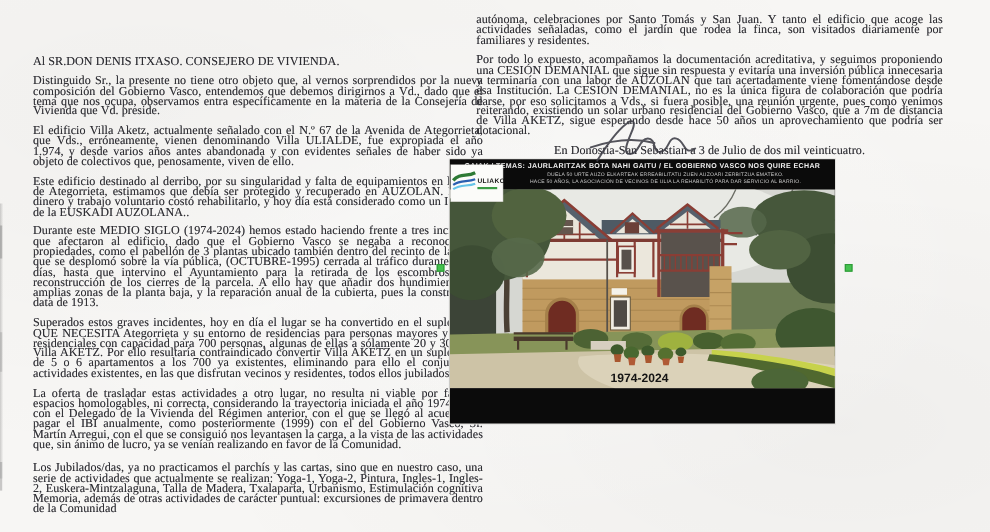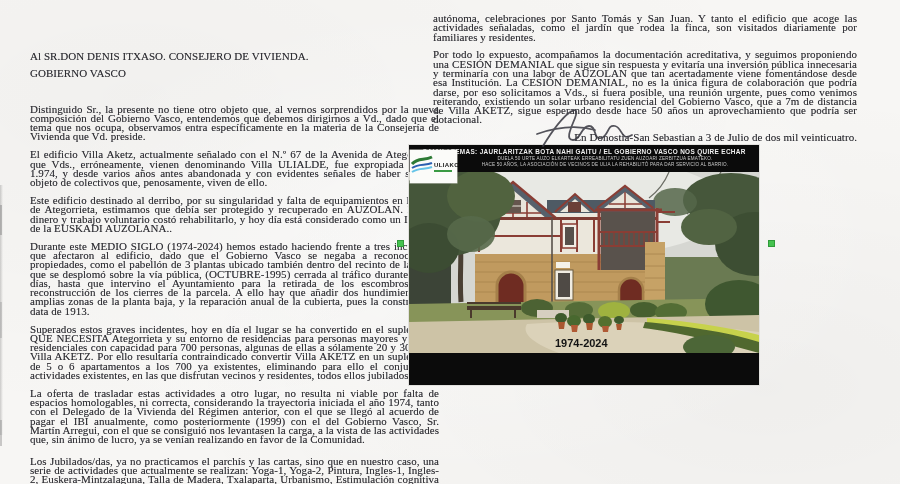--- a/index.html
+++ b/index.html
@@ -11,21 +11,21 @@
                          radial-gradient(ellipse at 50% 50%, rgba(255,255,255,0.6), transparent 70%);}
   .page-col{position:absolute;color:#2e2e33;font-size:11px;line-height:9.3px;
             text-align:justify;letter-spacing:0.05px;
             text-shadow:0 0 0.5px rgba(45,45,55,0.45);}
   .page-col.left{left:30px;top:52px;width:409px;}
   .page-col.right{left:433px;top:14px;width:424px;}
   .page-col p{margin:0 0 8.5px 0;}
   .addr{margin:0 0 8px 0 !important;text-align:left;}
   .org{margin:0 0 26px 0 !important;}
   .gap-top{margin-top:12px !important;}
-  .date-line{text-align:right;margin-top:2px !important;}
+  .date-line{text-align:center;margin-top:2px !important;}
 
   
   .edge-shade{position:absolute;left:0;top:185px;width:3px;height:250px;
               background:linear-gradient(to right, rgba(120,120,120,0.35), transparent);}
   .edge-mark{position:absolute;left:0;width:2px;background:#8f8f8f;opacity:.55;}
   .m1{top:205px;height:30px;}
   .m2{top:302px;height:36px;opacity:.35;}
   .m3{top:420px;height:26px;opacity:.45;}
 
   
@@ -62,21 +62,20 @@
 
 <div class="scan">
 
   <div class="edge-shade"></div>
   <div class="edge-mark m1"></div>
   <div class="edge-mark m2"></div>
   <div class="edge-mark m3"></div>
 
   <section class="page-col left">
     <p class="addr">Al SR.DON DENIS ITXASO. CONSEJERO DE VIVIENDA.</p>
-    <p class="addr org">GOBIERNO VASCO</p>
     <p>Distinguido Sr., la presente no tiene otro objeto que, al vernos sorprendidos por la nueva composición del Gobierno Vasco, entendemos que debemos dirigirnos a Vd., dado que el tema que nos ocupa, observamos entra específicamente en la materia de la Consejería de Vivienda que Vd. preside.</p>
     <p>El edificio Villa Aketz, actualmente señalado con el N.º 67  de la Avenida de Ategorrieta, que Vds., erróneamente, vienen denominando Villa ULIALDE, fue expropiada el año 1.974, y desde varios años antes abandonada y con evidentes señales de haber sido ya objeto de colectivos que, penosamente, viven de ello.</p>
     <p>Este edificio destinado al derribo, por su singularidad y falta de equipamientos en la zona de Ategorrieta, estimamos que debía ser protegido y recuperado en AUZOLAN. Mucho dinero y trabajo voluntario costó rehabilitarlo, y hoy día está considerado como un ICONO de la EUSKADI AUZOLANA..</p>
     <p>Durante este MEDIO SIGLO (1974-2024)  hemos estado haciendo frente a tres incidentes que afectaron al edificio,  dado que el Gobierno Vasco se negaba a reconocer sus propiedades, como el pabellón de 3 plantas ubicado también dentro del recinto de la Villa, que se desplomó sobre la vía pública, (OCTUBRE-1995) cerrada al  tráfico  durante varios días, hasta que intervino el Ayuntamiento para la retirada de los escombros, y la reconstrucción de los cierres de la parcela. A ello hay que añadir dos hundimientos de amplias zonas de la planta baja, y la reparación anual de la cubierta, pues la construcción data de 1913.</p>
     <p>Superados estos graves incidentes, hoy en día el lugar se ha convertido en el suplemento QUE NECESITA Ategorrieta y su entorno de  residencias para personas mayores  y plazas residenciales con capacidad para 700 personas, algunas de ellas a sólamente 20 y 30 m, de Villa AKETZ.  Por ello resultaría contraindicado convertir Villa AKETZ  en un suplemento de 5 o 6 apartamentos  a los 700 ya existentes, eliminando para ello el conjunto  de actividades existentes, en las que disfrutan vecinos y residentes, todos ellos jubilados.</p>
     <p>La oferta de trasladar estas actividades a otro lugar, no resulta ni viable por falta de espacios homologables,  ni correcta, considerando la trayectoria iniciada el año 1974, tanto con el Delegado de la Vivienda del Régimen anterior, con el que se llegó al acuerdo de pagar el IBI anualmente, como posteriormente (1999) con el  del Gobierno Vasco, Sr. Martín Arregui, con el que se consiguió nos levantasen la carga, a la vista de las actividades que, sin ánimo de lucro, ya  se  venían realizando  en favor de la Comunidad.</p>
     <p class="gap-top">Los Jubilados/das, ya no practicamos el parchís y las cartas,  sino que en nuestro caso, una serie de actividades que actualmente se realizan: Yoga-1, Yoga-2, Pintura, Ingles-1, Ingles-2, Euskera-Mintzalaguna, Talla de Madera, Txalaparta, Urbanismo,  Estimulación cognitiva Memoria,  además de otras actividades de carácter puntual:   excursiones de primavera dentro de la Comunidad</p>
   </section>
 
   <section class="page-col right">

